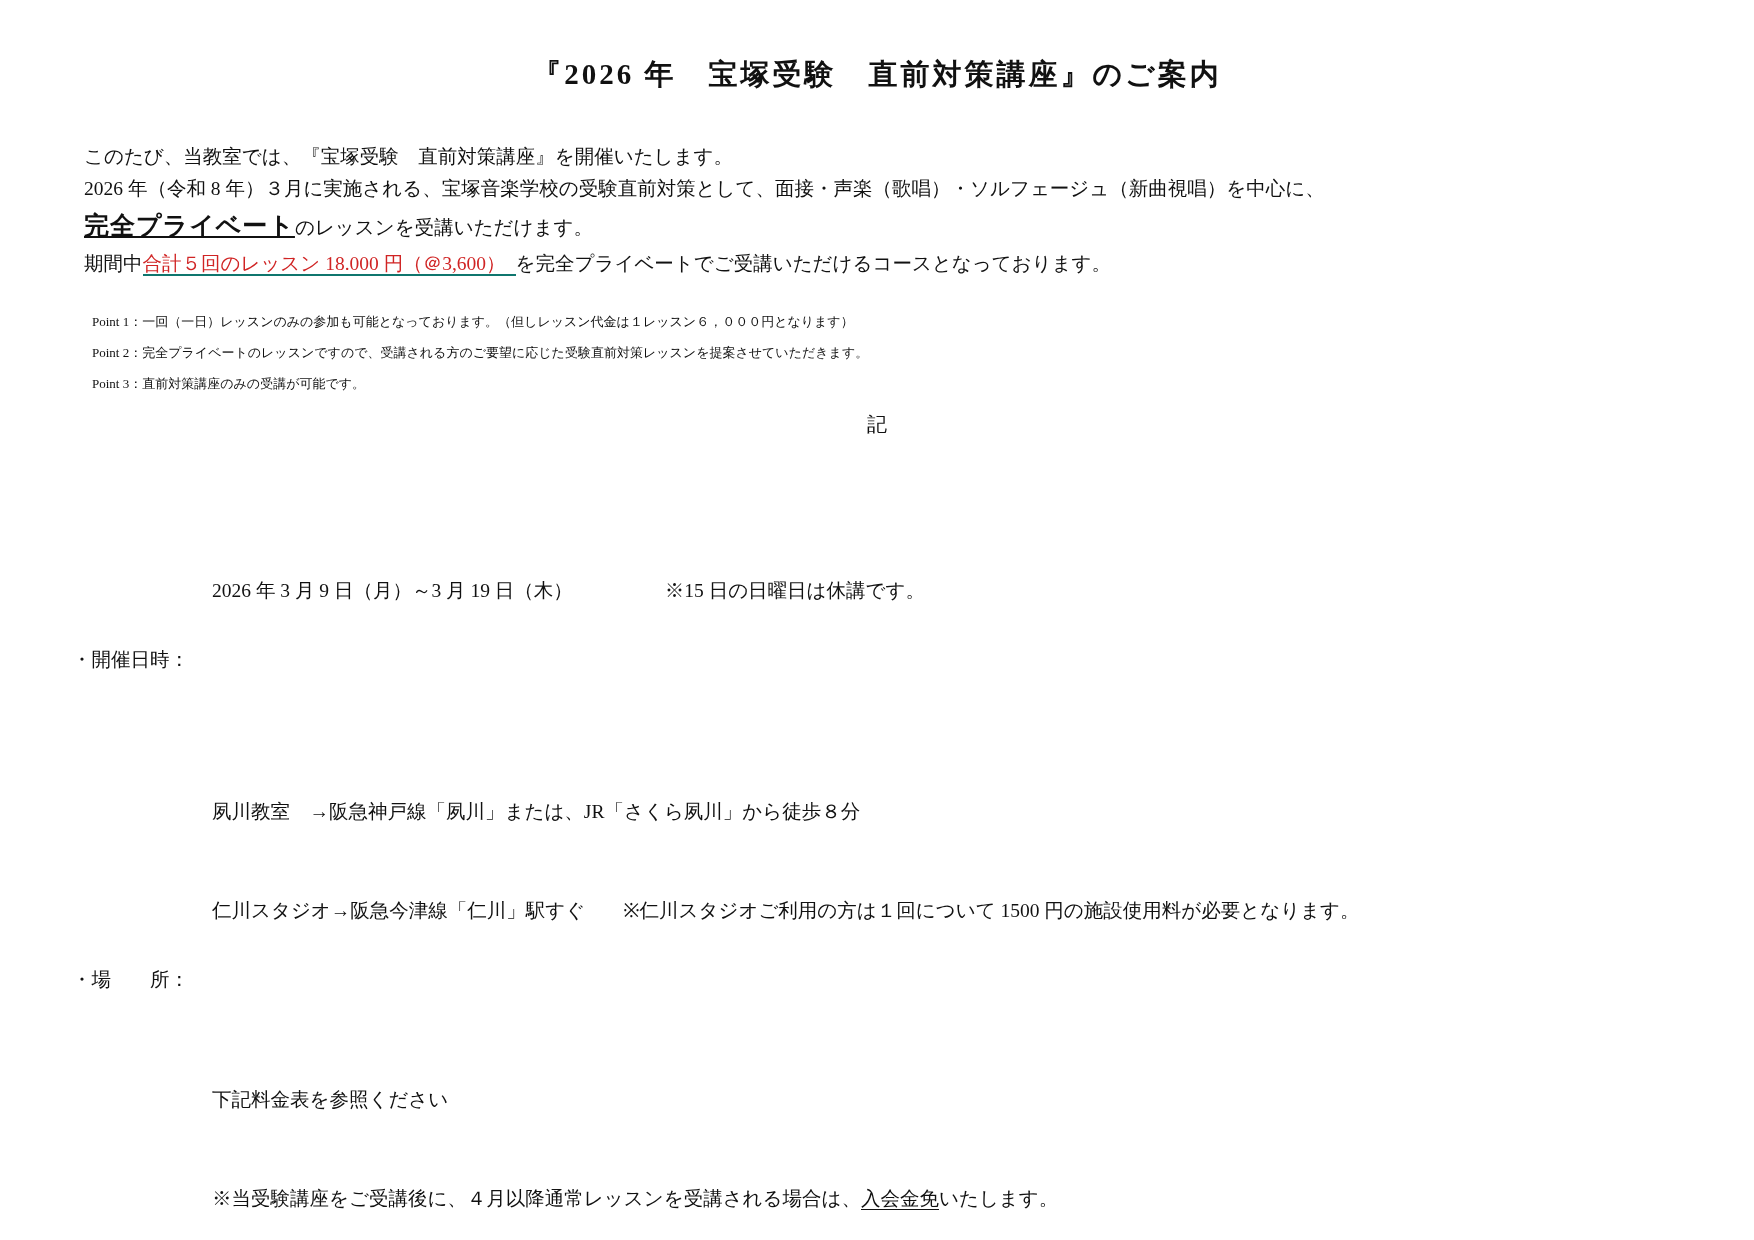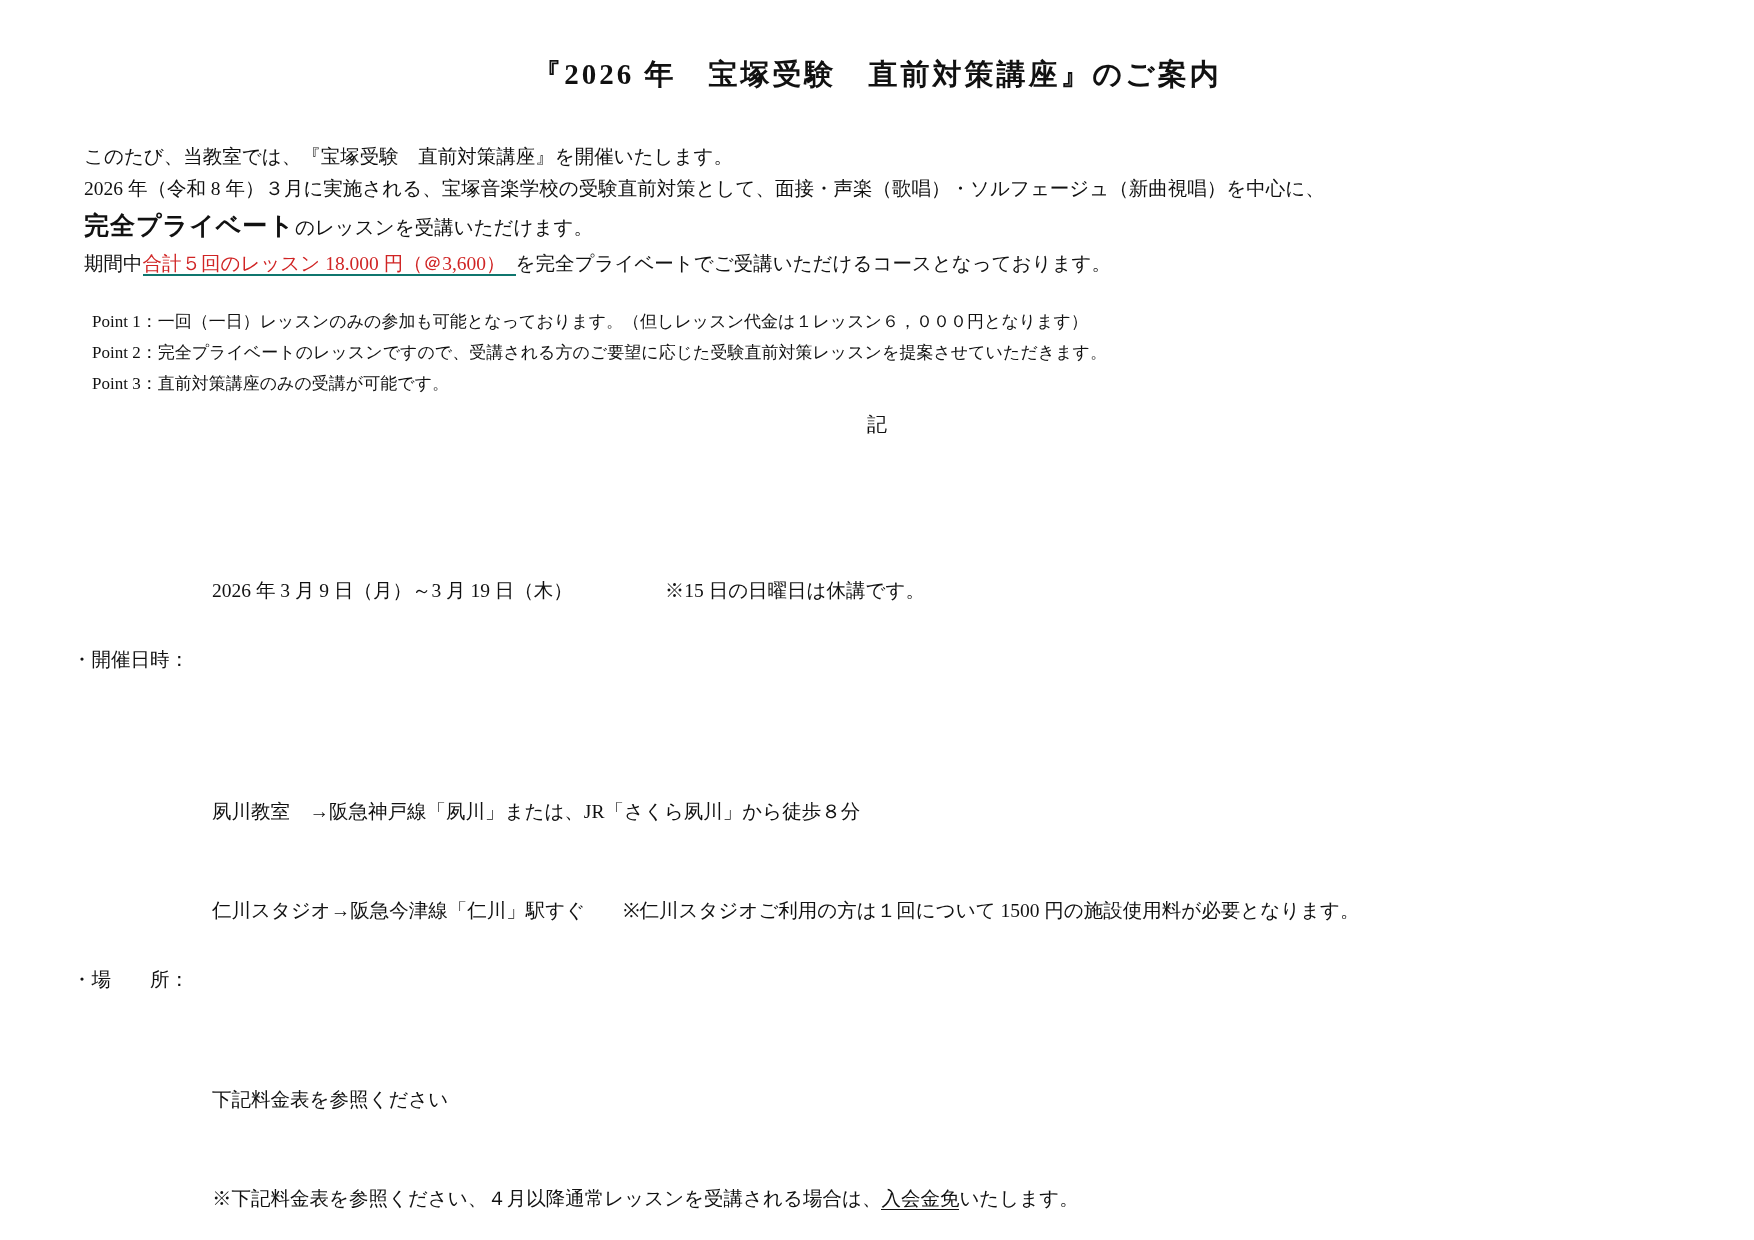--- a/index.html
+++ b/index.html
@@ -27,29 +27,30 @@
     margin: 46px 0 0 84px;
     font-size: 19.5px;
   }
   .intro p { margin: 0; line-height: 32px; }
   .intro .line3 { line-height: 40px; }
   .em-private {
     font-family: "Liberation Sans", "DejaVu Sans", sans-serif;
     font-size: 25px;
     font-weight: 600;
     letter-spacing: 1px;
+    text-decoration: underline;
   }
   .red-u {
     color: #d02424;
     border-bottom: 2px solid #0f766e;
     padding-right: 10px;
   }
   .points {
     margin: 26px 10px 0 92px;
-    font-size: 17px;
+    font-size: 13px;
   }
   .points p { margin: 0; line-height: 31px; }
   .ki {
     margin-top: 12px;
     text-align: center;
     font-size: 20px;
   }
   .details {
     margin: 70px 0 0 72px;
     font-size: 19.5px;
@@ -104,19 +105,19 @@
       <div class="detail-content">
         <p>夙川教室　→阪急神戸線「夙川」または、JR「さくら夙川」から徒歩８分</p>
         <p><span>仁川スタジオ→阪急今津線「仁川」駅すぐ</span><span class="note-gap">※仁川スタジオご利用の方は１回について 1500 円の施設使用料が必要となります。</span></p>
       </div>
     </div>
 
     <div class="detail-row row-fee">
       <span class="detail-label">・参加費　：</span>
       <div class="detail-content">
         <p>下記料金表を参照ください</p>
-        <p><span>※下記料金表を参照ください、４月以降通常レッスンを受講される場合は、</span><span class="u-black">入会金免</span><span>いたします。</span></p>
+        <p><span>※当受験講座をご受講後に、４月以降通常レッスンを受講される場合は、</span><span class="u-black">入会金免</span><span>いたします。</span></p>
       </div>
     </div>
 
   </div>
 
 </div>
 
 </body></html>

